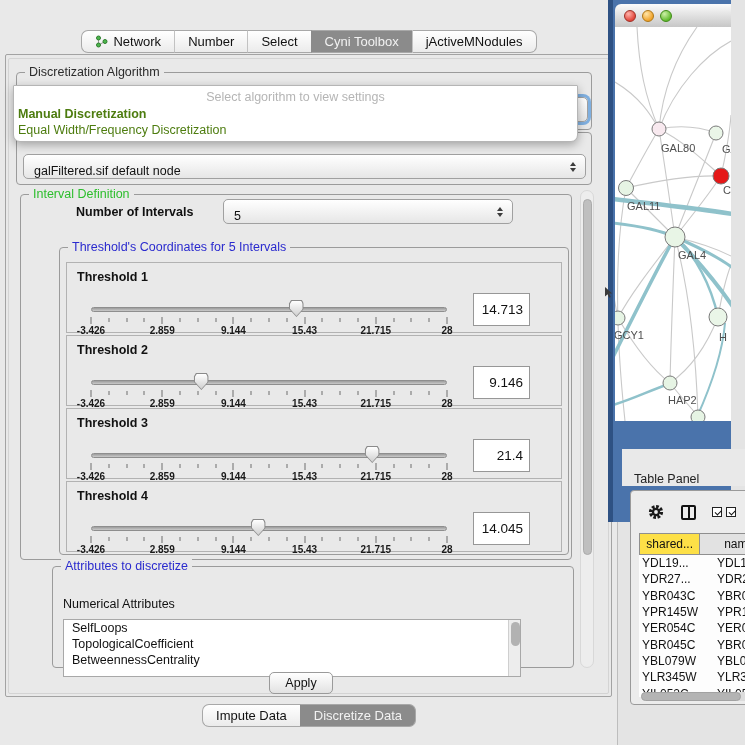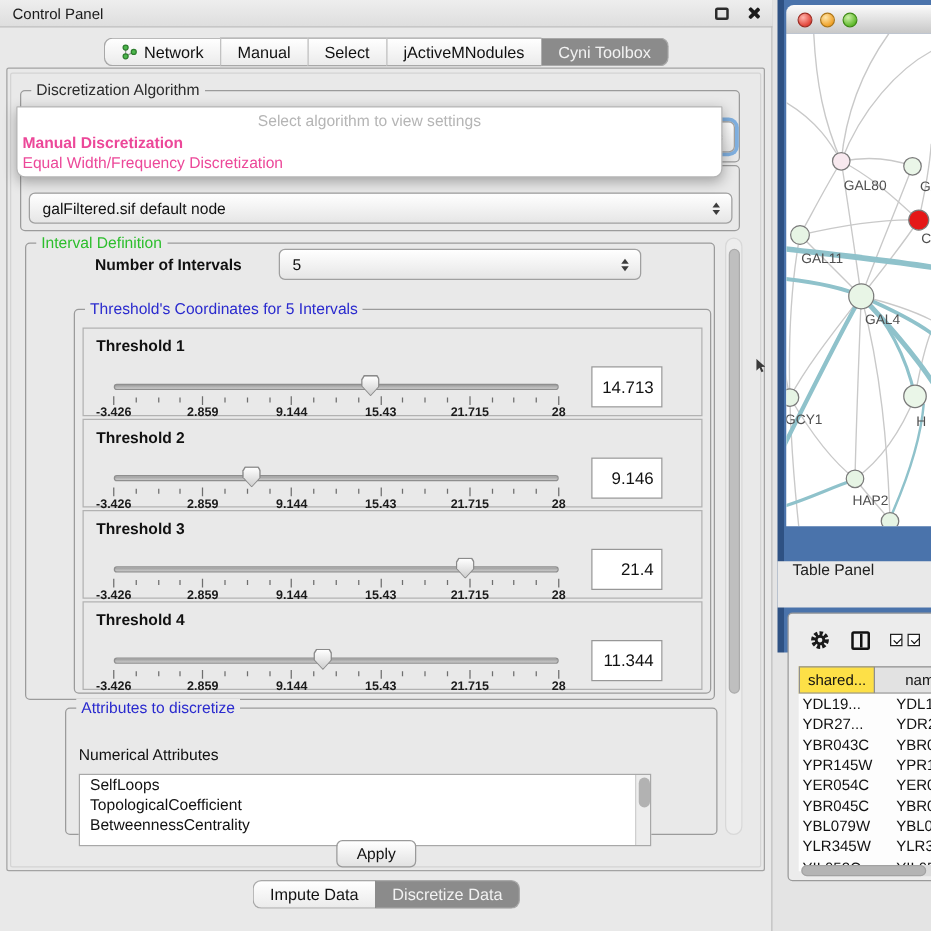--- a/index.html
+++ b/index.html
@@ -24,29 +24,29 @@
 .tab+.tab{border-left:1px solid #c2c2c2}
 .tab.selected{background:#8b8b8b;color:#f2f2f2;border-left-color:#8b8b8b}
 
 .main-panel{position:absolute;left:5px;top:54px;width:607px;height:643px;border:1px solid #a3a3a3;background:#e9e9e9;border-radius:2px}
 .inner-line{position:absolute;left:8px;top:58px;width:601px;height:636px;border:1px solid #d4d4d4;border-radius:2px}
 .groupbox{position:absolute;border:1px solid #9b9b9b;border-radius:4px}
 .legend{position:absolute;top:-8px;left:8px;background:#e9e9e9;padding:0 4px;font-size:12.5px;white-space:nowrap}
 .legend.dark{color:#2b2b2b}
 .legend.green{color:#2dbe2d}
 .legend.blue{color:#2a2ace}
-.combo{position:absolute;height:25px;border:1px solid #a0a0a0;border-radius:5px;background:linear-gradient(#ffffff,#e6e6e6);display:flex;align-items:center;padding:0 24px 0 10px;font-size:12.5px;color:#111}
+.combo{position:absolute;height:25px;border:1px solid #a0a0a0;border-radius:5px;background:linear-gradient(#ffffff,#e6e6e6);display:flex;align-items:flex-end;padding:0 24px 0 10px;font-size:12.5px;color:#111}
 .combo .arrows{position:absolute;right:9px;top:50%;transform:translateY(-50%);display:flex;flex-direction:column;gap:2px}
 .tri-up{width:0;height:0;border-left:3.5px solid transparent;border-right:3.5px solid transparent;border-bottom:4.5px solid #3c3c3c}
 .tri-down{width:0;height:0;border-left:3.5px solid transparent;border-right:3.5px solid transparent;border-top:4.5px solid #3c3c3c}
 .focus-ring{box-shadow:0 0 0 3px rgba(100,160,220,.8)}
 
 .popup{position:absolute;left:13px;top:85px;width:565px;height:57px;background:#fff;border:1px solid #b5b5b5;border-radius:1px 1px 7px 7px;box-shadow:0 3px 10px rgba(0,0,0,.3);z-index:40}
 .popup-hint{position:absolute;top:4px;width:100%;text-align:center;color:#b5b5b5;font-size:12.5px}
-.popup-opt{position:absolute;left:4px;font-size:12.5px;color:#ec4899;white-space:nowrap}
+.popup-opt{position:absolute;left:4px;font-size:12.5px;color:#4d7c0f;white-space:nowrap}
 .popup-opt.first{top:21px;font-weight:bold}
 .popup-opt.second{top:37px}
 
 .th-row{position:relative;height:71px;border:1px solid #b2b2b2;background:#e9e9e9;margin:0 6px 2px 6px}
 .th-row.first{margin-top:14px}
 .th-label{position:absolute;left:10px;top:7px;font-weight:bold;font-size:12.5px}
 .th-body{position:absolute;left:24px;top:36px;right:0;display:flex;align-items:flex-start}
 .slider{position:relative;width:356px;height:38px}
 .track{position:absolute;left:0;right:0;top:8px;height:5px;border-radius:3px;background:linear-gradient(#9c9c9c,#cacaca);border:1px solid #8e8e8e}
 .thumb{position:absolute;top:1px;width:15px;height:17px;transform:translateX(-50%);clip-path:polygon(14% 0,86% 0,100% 20%,100% 52%,50% 100%,0 52%,0 20%);background:#8a8a8a}
@@ -62,29 +62,29 @@
 .attr-label{position:absolute;left:10px;top:30px;font-weight:normal;font-size:12.5px}
 .attr-list{position:absolute;left:10px;top:52px;width:458px;height:58px;background:#fff;border:1px solid #a8a8a8;overflow:hidden}
 .attr-item{font-size:12.5px;line-height:16px;padding-left:8px;white-space:nowrap}
 .attr-sb{position:absolute;right:0;top:0;width:12px;height:100%;background:#ededed;border-left:1px solid #cfcfcf}
 .attr-sb-thumb{position:absolute;left:1.5px;top:2px;width:9px;height:24px;border-radius:5px;background:#b2b2b2}
 
 .apply-btn{position:absolute;left:269px;top:672px;width:64px;height:22px;border:1px solid #9a9a9a;border-radius:5px;background:linear-gradient(#ffffff,#e2e2e2);font-size:12.5px;text-align:center;line-height:20px;z-index:6}
 .v-scroll{position:absolute;left:580px;top:190px;width:14px;height:478px;background:#ededed;border:1px solid #d8d8d8;border-radius:7px}
 .v-scroll-thumb{position:absolute;left:1.5px;top:8px;width:9px;height:356px;border-radius:5px;background:#bfbfbf;border:1px solid #ababab}
 
-.net-frame{position:absolute;left:622px;top:0;width:123px;height:522px;background:linear-gradient(90deg,#2e5183 0,#2e5183 5px,#4a73ab 5px)}
+.net-frame{position:absolute;left:608px;top:0;width:123px;height:522px;background:linear-gradient(90deg,#2e5183 0,#2e5183 5px,#4a73ab 5px)}
 .net-titlebar{position:absolute;left:7px;top:4px;width:116px;height:23px;background:linear-gradient(#fbfbfb,#c7c7c7);border-top-left-radius:6px;display:flex;align-items:center;padding-left:9px;gap:6px}
 .light{width:12px;height:12px;border-radius:50%}
 .light.red{background:radial-gradient(circle at 35% 30%,#ffb3ab,#e2463b 70%);border:1px solid #9e2f26}
 .light.yellow{background:radial-gradient(circle at 35% 30%,#ffe5a8,#f0a32b 70%);border:1px solid #ad7617}
 .light.green{background:radial-gradient(circle at 35% 30%,#cdf0a8,#62bb2f 70%);border:1px solid #3f8a17}
 .net-view{position:absolute;left:7px;top:27px;width:116px;height:394px;background:#fff;overflow:hidden}
 
-.tp-header{position:absolute;left:622px;top:449px;width:123px;height:37px;background:#e9e9e9;display:flex;align-items:flex-start;padding-left:12px;font-size:12.5px;color:#222}
+.tp-header{position:absolute;left:622px;top:449px;width:123px;height:37px;background:#e9e9e9;display:flex;align-items:flex-end;padding-left:12px;font-size:12.5px;color:#222}
 .tp-panel{position:absolute;left:630px;top:490px;width:150px;height:215px;background:#ececec;border:1px solid #9a9a9a;border-radius:4px;overflow:hidden}
 .tp-toolbar{position:absolute;left:0;top:0;width:100%;height:42px;display:flex;align-items:center;padding-left:16px}
 .cols-icon{width:15px;height:15px;border:2px solid #111;border-radius:2px;position:relative;margin-left:16px}
 .cols-icon::after{content:"";position:absolute;left:4.5px;top:0;width:2px;height:11px;background:#111}
 .chk{width:10px;height:10px;border:1.4px solid #222;background:#fff;position:relative;margin-left:4px}
 .chk.firstchk{margin-left:16px}
 .chk::after{content:"";position:absolute;left:1.5px;top:1.5px;width:5px;height:2.6px;border-left:1.6px solid #111;border-bottom:1.6px solid #111;transform:rotate(-45deg)}
 .tp-table{position:absolute;left:8px;top:42px;right:0;bottom:0}
 .tp-hrow{display:flex;height:22px}
 .tp-hcell{border:1px solid #8f8f8f;font-size:12px;text-align:center;line-height:20px;overflow:hidden;white-space:nowrap}
@@ -95,48 +95,43 @@
 .tp-cell.c1{width:70px;padding-left:3px;overflow:hidden}
 .tp-cell.c2{width:90px;padding-left:8px}
 .tp-hscroll{position:absolute;left:2px;bottom:3px;width:112px;height:9px;border-radius:5px;background:#dcdcdc}
 .tp-hscroll-thumb{position:absolute;left:0;top:0;width:100px;height:9px;border-radius:5px;background:#b4b4b4;border:1px solid #a2a2a2}
 .cursor{position:absolute;left:605px;top:287px;z-index:60}
 </style>
 </head>
 <body>
 
 <div class="cp">
-  <div class="cp-titlebar">
-    <span class="cp-title">Control Panel</span>
-    <span class="float-btn"></span>
-    <span class="close-btn"></span>
-  </div>
 
   <div class="tabbar top" id="top-tabs">
       <div class="tab">
         <svg width="13" height="13" viewBox="0 0 13 13">
           <line x1="3.5" y1="3" x2="3.5" y2="10" stroke="#9a9a9a" stroke-width="1"></line>
           <line x1="3.5" y1="10" x2="10" y2="6.5" stroke="#9a9a9a" stroke-width="1"></line>
           <circle cx="3.5" cy="3" r="2" fill="#4cb64c" stroke="#2e7d2e"></circle>
           <circle cx="3.5" cy="10" r="2" fill="#4cb64c" stroke="#2e7d2e"></circle>
           <circle cx="10" cy="6.5" r="2" fill="#4cb64c" stroke="#2e7d2e"></circle>
         </svg>
         <span>Network</span>
       </div>
       <div class="tab">
-        <span>Manual</span>
+        <span>Number</span>
       </div>
       <div class="tab">
         <span>Select</span>
       </div>
+      <div class="tab selected">
+        <span>Cyni Toolbox</span>
+      </div>
       <div class="tab">
         <span>jActiveMNodules</span>
-      </div>
-      <div class="tab selected">
-        <span>Cyni Toolbox</span>
       </div>
     </div>
 
   <div class="main-panel"></div>
   <div class="inner-line"></div>
 
   <div class="groupbox" style="left:16px;top:72px;width:576px;height:58px">
     <span class="legend dark">Discretization Algorithm</span>
     <div class="combo focus-ring" style="left:6px;top:24px;width:565px">
       <span class="arrows">
@@ -338,21 +333,21 @@
                 </div>
                 <div class="ticklabels">
                   <span class="ticklabel" style="left: 0%;">-3.426</span>
                   <span class="ticklabel" style="left: 20%;">2.859</span>
                   <span class="ticklabel" style="left: 40%;">9.144</span>
                   <span class="ticklabel" style="left: 60%;">15.43</span>
                   <span class="ticklabel" style="left: 80%;">21.715</span>
                   <span class="ticklabel" style="left: 100%;">28</span>
                 </div>
               </div>
-              <div class="value-box">11.344</div>
+              <div class="value-box">14.045</div>
             </div>
           </div>
         </div>
     </div>
   </div>
 
   <div class="groupbox" style="left:52px;top:566px;width:522px;height:102px">
     <span class="legend blue">Attributes to discretize</span>
     <span class="attr-label">Numerical Attributes</span>
     <div class="attr-list" id="attr-list">

